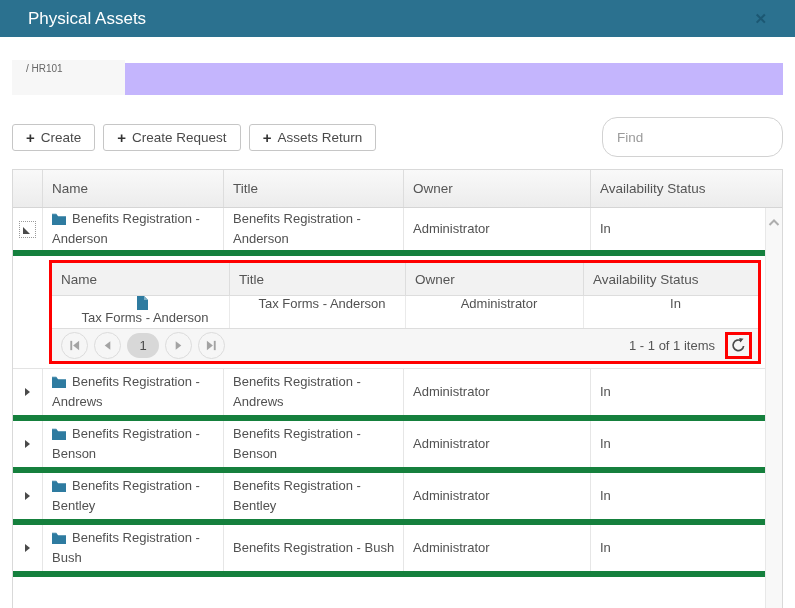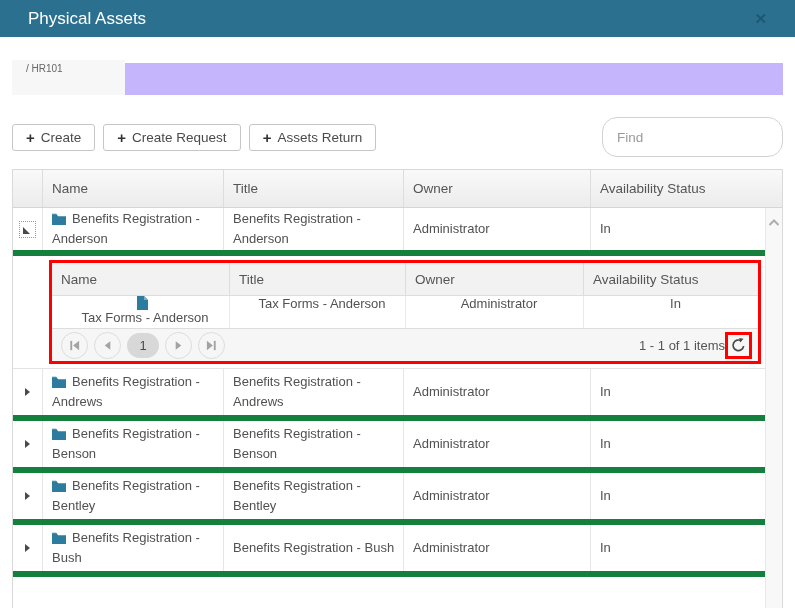--- a/index.html
+++ b/index.html
@@ -66,21 +66,21 @@
   .n-row{display:flex;height:32px;background:#fff;}
   .n-cell{font-size:13px;color:#515151;display:flex;align-items:center;padding-left:9px;
         border-right:1px solid #eaeaea;box-sizing:border-box;flex-direction:column;}
   .n-cell:last-child{border-right:none;flex:1;}
   .n-pager{height:33px;background:#f6f6f6;border-top:1px solid #ddd;display:flex;
         align-items:center;padding:0 6px;box-sizing:border-box;}
   .pg-btn{width:25px;height:25px;border-radius:50%;border:1px solid #dcdcdc;display:flex;
         align-items:center;justify-content:center;margin:0 3px;cursor:pointer;background:transparent;}
   .pg-current{min-width:32px;height:25px;border-radius:13px;background:#d8d8d8;color:#4a4a4a;
         display:flex;align-items:center;justify-content:center;font-size:13px;margin:0 3px;}
-  .pager-right{margin-left:auto;display:flex;align-items:center;}
+  .pager-right{margin-left:auto;display:flex;align-items:center;gap:10px;}
   .pg-summary{font-size:13px;color:#555;}
   .refresh-box{border:3px solid #ff0000;padding:2px 2px;display:flex;align-items:center;
         justify-content:center;cursor:pointer;background:#f6f6f6;}
   .filler{width:calc(100% - 17px);height:46px;background:#fff;}
 </style>
 </head>
 <body>
 
 <div class="modal">
 

